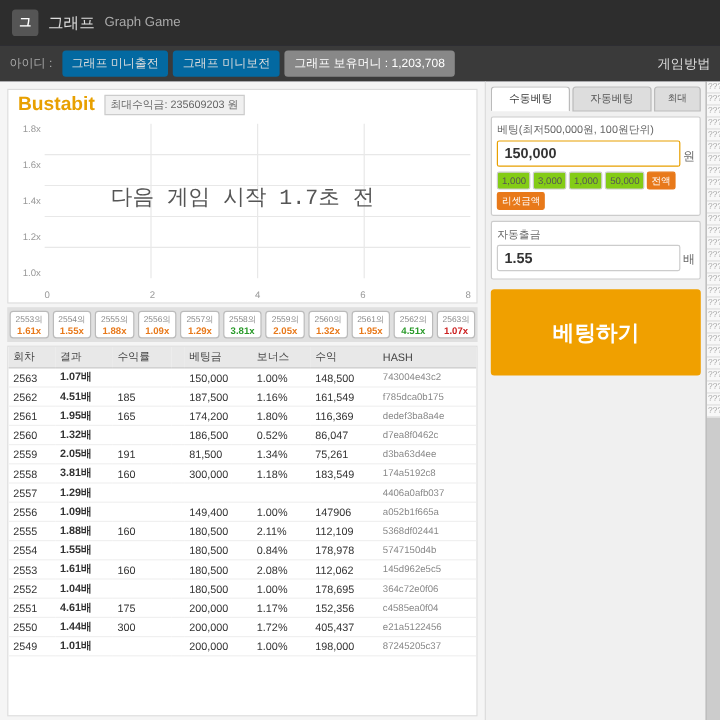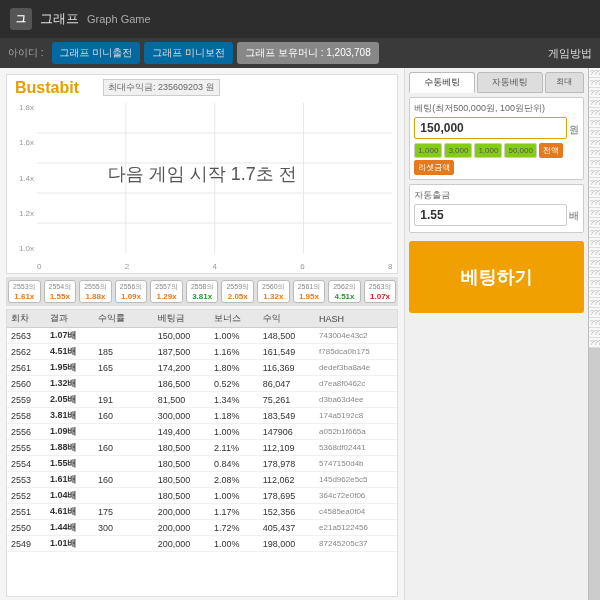--- a/index.html
+++ b/index.html
@@ -87,50 +87,51 @@
       display: flex;
       flex-direction: column;
       background: #f5f5f5;
     }
     
     .game-area {
       background: #fff;
       border: 1px solid #ddd;
       margin: 6px 6px 3px 6px;
       position: relative;
-      height: 200px;
+      height: 179px;
       padding-left: 17px;
     }
     .game-area .bustabit-label {
       position: absolute;
       top: 4px;
       left: 8px;
       font-size: 16px;
       font-weight: bold;
       color: #e8a000;
     }
     .game-area .max-profit {
       position: absolute;
       top: 4px;
-      left: 96px;
+      left: 80px;
       font-size: 9px;
       color: #666;
       background: #f0f0f0;
       padding: 1px 4px;
       border: 1px solid #ccc;
     }
     .game-area .countdown {
       position: absolute;
       top: 50%;
       left: 50%;
       transform: translate(-50%, -50%);
       font-size: 18px;
       color: #555;
       font-weight: normal;
       white-space: nowrap;
+      font-family: Liberation Mono, monospace;
     }
     .y-axis {
       position: absolute;
       left: 5px;
       top: 28px;
       bottom: 20px;
       display: flex;
       flex-direction: column-reverse;
       justify-content: space-between;
       font-size: 8px;
@@ -480,20 +481,30 @@
     <td>2558</td>
     <td class="result-green">3.81배</td>
     <td>160</td>
     <td></td>
     <td>300,000</td>
     <td>1.18%</td>
     <td>183,549</td>
     <td style="font-size:8px;color:#888;max-width:60px;overflow:hidden">174a5192c8</td>
   </tr>
             <tr>
+    <td>2557</td>
+    <td class="result-orange">1.29배</td>
+    <td></td>
+    <td></td>
+    <td></td>
+    <td></td>
+    <td></td>
+    <td style="font-size:8px;color:#888;max-width:60px;overflow:hidden">4406a0afb037</td>
+  </tr>
+            <tr>
     <td>2556</td>
     <td class="result-red">1.09배</td>
     <td></td>
     <td></td>
     <td>149,400</td>
     <td>1.00%</td>
     <td>147906</td>
     <td style="font-size:8px;color:#888;max-width:60px;overflow:hidden">a052b1f665a</td>
   </tr>
             <tr>

